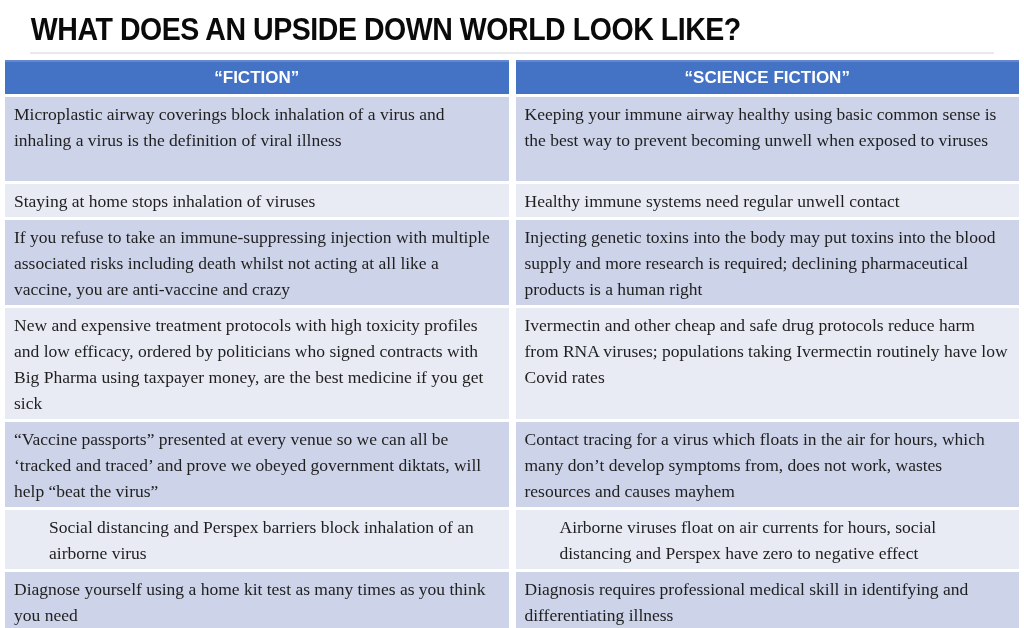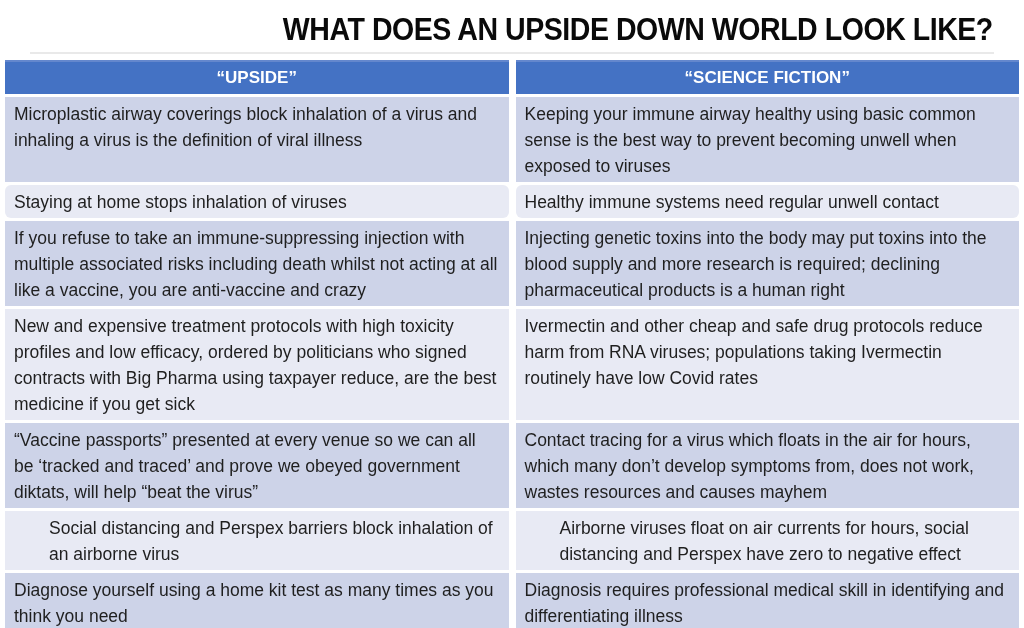--- a/index.html
+++ b/index.html
@@ -21,21 +21,21 @@
   .slide {
     position: relative;
     width: 1024px;
     height: 628px;
     background: #ffffff;
   }
   .slide-title {
     margin: 0;
     padding-top: 12px;
     height: 38px;
-    text-align: right;
+    text-align: left;
     font-size: 31px;
     font-weight: 700;
     color: var(--title-color);
     letter-spacing: -0.5px;
     white-space: nowrap;
   }
   .slide-title .squeeze {
     display: inline-block;
     transform: scaleX(0.92);
     transform-origin: center;
@@ -61,56 +61,57 @@
     height: 32px;
     line-height: 32px;
     border-top: 2px solid #6487CD;
   }
   .td {
     font-size: 17.5px;
     line-height: 26px;
     color: var(--body-text);
     padding: 4px 10px 3px 9px;
     box-sizing: border-box;
+    font-family: Liberation Serif, serif;
   }
   .band-dark { background: var(--row-dark); }
   .band-light { background: var(--row-light); }
   .h86  { min-height: 84px; }
-  .h34  { min-height: 33px; border-radius: 6px; }
+  .h34  { min-height: 33px; }
   .h84  { min-height: 82px; }
   .h110 { min-height: 108px; }
   .h55  { min-height: 54px; padding-left: 44px; }
   .h53  { min-height: 52px; }
 </style>
 </head>
 <body>
 
 <div class="slide">
 
   <h1 class="slide-title">
     <span class="squeeze">WHAT DOES AN UPSIDE DOWN WORLD LOOK LIKE?</span>
   </h1>
 
   <div class="title-underline"></div>
 
   <div class="grid-table">
 
-    <div class="th">“UPSIDE”</div>
+    <div class="th">“FICTION”</div>
     <div class="th">“SCIENCE FICTION”</div>
 
     <div class="td band-dark h86">Microplastic airway coverings block inhalation of a virus and inhaling a virus is the definition of viral illness</div>
     <div class="td band-dark h86">Keeping your immune airway healthy using basic common sense is the best way to prevent becoming unwell when exposed to viruses</div>
 
     <div class="td band-light h34">Staying at home stops inhalation of viruses</div>
     <div class="td band-light h34">Healthy immune systems need regular unwell contact</div>
 
     <div class="td band-dark h84">If you refuse to take an immune-suppressing injection with multiple associated risks including death whilst not acting at all like a vaccine, you are anti-vaccine and crazy</div>
     <div class="td band-dark h84">Injecting genetic toxins into the body may put toxins into the blood supply and more research is required; declining pharmaceutical products is a human right</div>
 
-    <div class="td band-light h110">New and expensive treatment protocols with high toxicity profiles and low efficacy, ordered by politicians who signed contracts with Big Pharma using taxpayer reduce, are the best medicine if you get sick</div>
+    <div class="td band-light h110">New and expensive treatment protocols with high toxicity profiles and low efficacy, ordered by politicians who signed contracts with Big Pharma using taxpayer money, are the best medicine if you get sick</div>
     <div class="td band-light h110">Ivermectin and other cheap and safe drug protocols reduce harm from RNA viruses; populations taking Ivermectin routinely have low Covid rates</div>
 
     <div class="td band-dark h84">“Vaccine passports” presented at every venue so we can all be ‘tracked and traced’ and prove we obeyed government diktats, will help “beat the virus”</div>
     <div class="td band-dark h84">Contact tracing for a virus which floats in the air for hours, which many don’t develop symptoms from, does not work, wastes resources and causes mayhem</div>
 
     <div class="td band-light h55">Social distancing and Perspex barriers block inhalation of an airborne virus</div>
     <div class="td band-light h55">Airborne viruses float on air currents for hours, social distancing and Perspex have zero to negative effect</div>
 
     <div class="td band-dark h53">Diagnose yourself using a home kit test as many times as you think you need</div>
     <div class="td band-dark h53">Diagnosis requires professional medical skill in identifying and differentiating illness</div>

